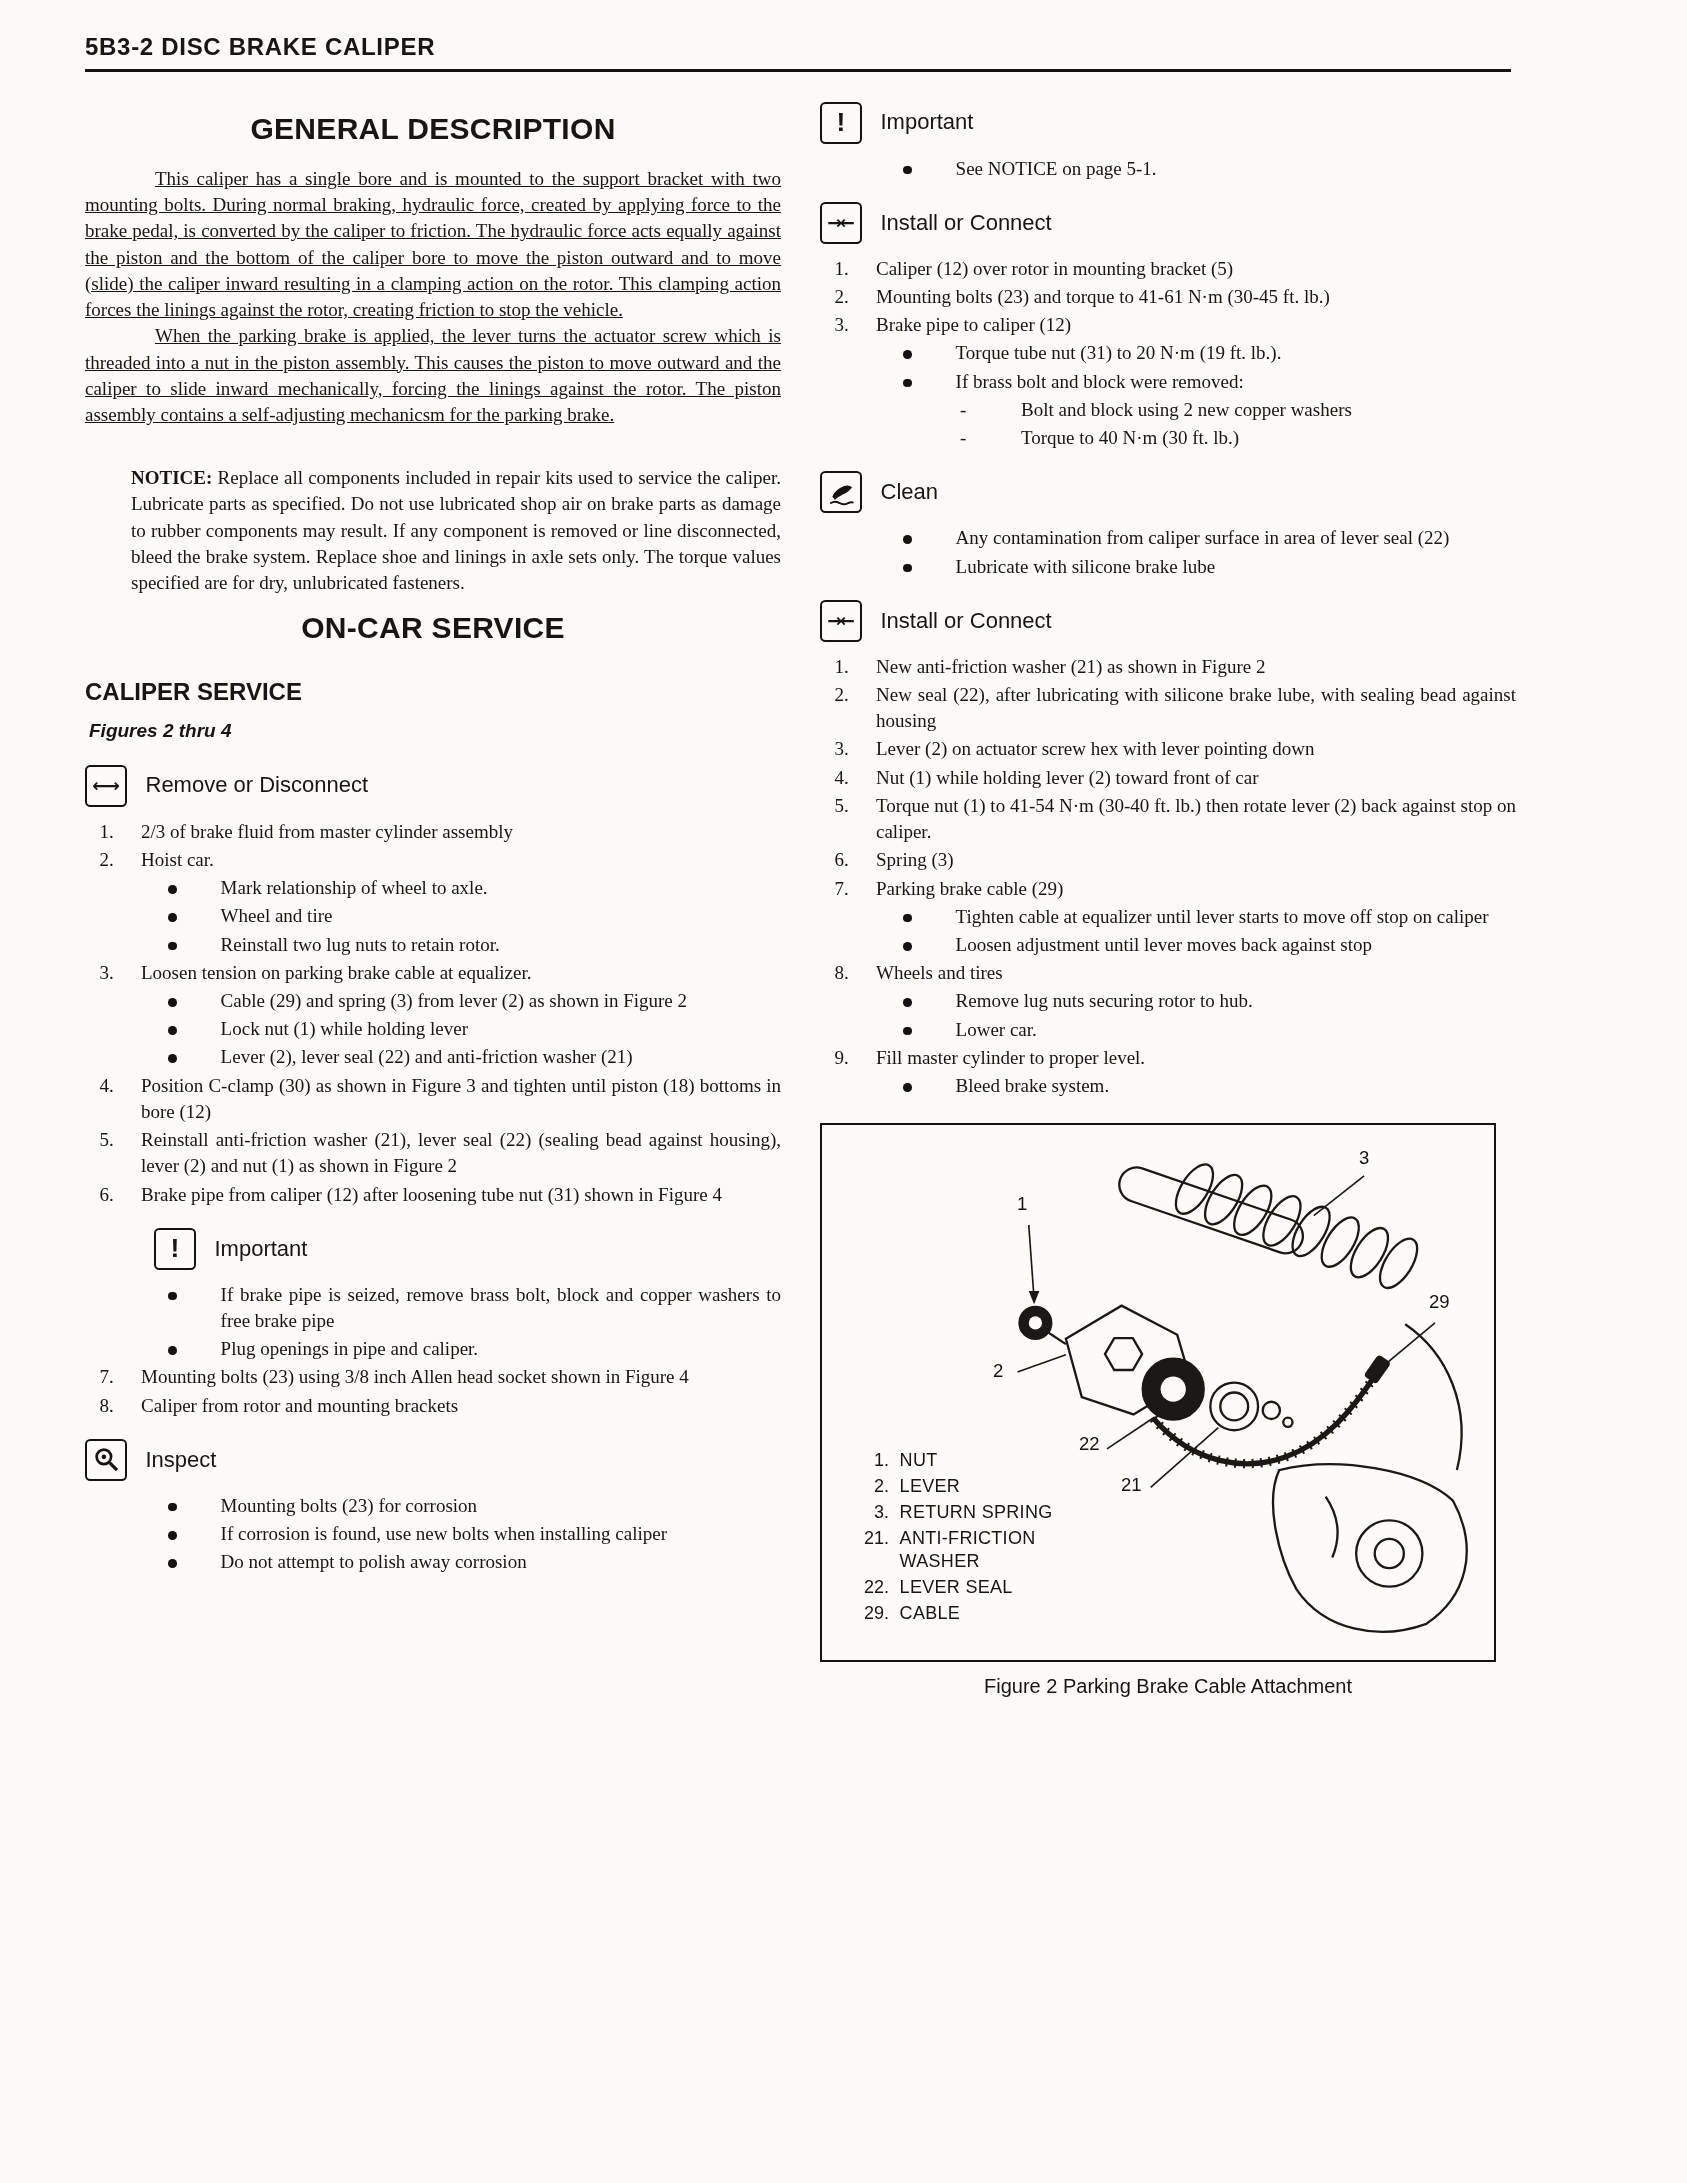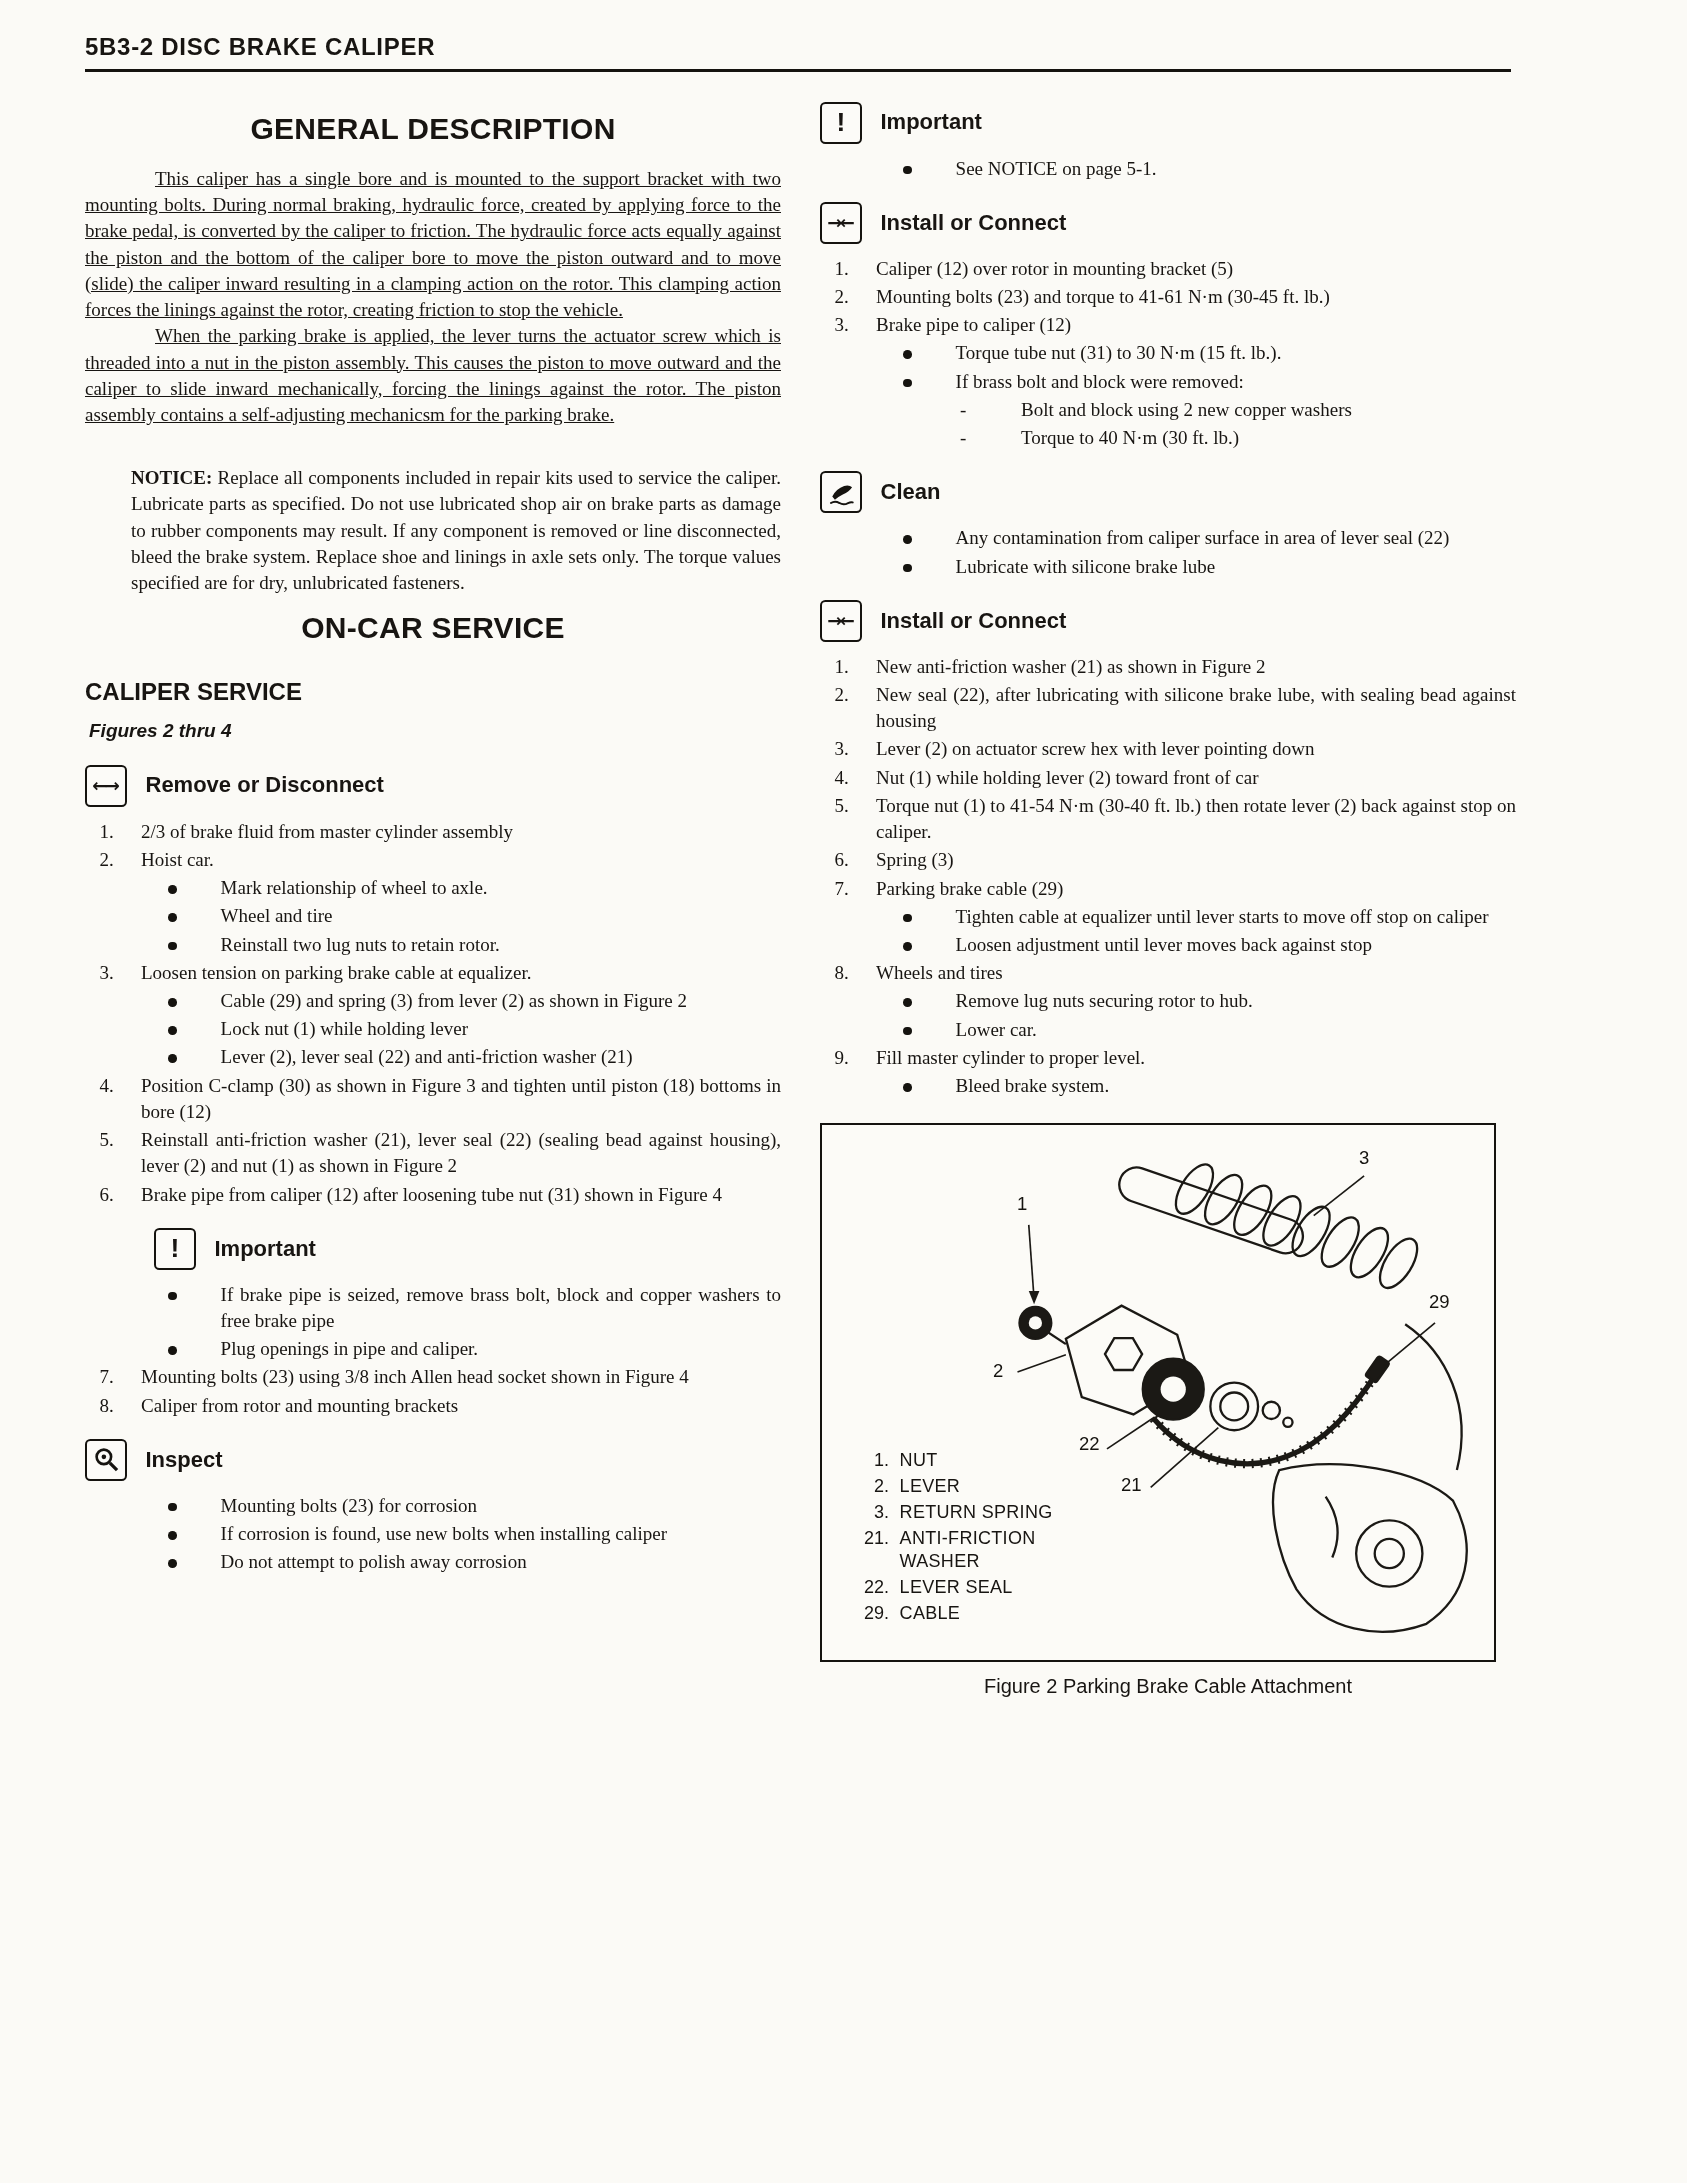--- a/index.html
+++ b/index.html
@@ -20,21 +20,21 @@
   .notice{margin:37px 0 0 46px;text-align:justify;}
   .notice-label{font-weight:700;}
   .subsection-title{font-family:"Liberation Sans",sans-serif;font-weight:700;font-size:24px;margin:26.5px 0 10.6px;}
   .figures-note{font-family:"Liberation Sans",sans-serif;font-weight:700;font-style:italic;font-size:19px;margin:0 4px 20px;}
 
   .icon-heading{display:flex;align-items:center;gap:18.5px;margin:20px 0 12px;}
   .col-right .icon-heading.first{margin-top:2.6px;}
   .icon-box{flex:none;width:42px;height:42px;border:2.6px solid #15130f;border-radius:5.3px;display:flex;align-items:center;justify-content:center;background:#fcfbf8;}
   .arrow-glyph{font-family:"DejaVu Sans",sans-serif;font-weight:700;font-size:18px;letter-spacing:-2.6px;line-height:1;padding-right:2.6px;}
   .bang-glyph{font-family:"Liberation Sans",sans-serif;font-weight:700;font-size:26.5px;line-height:1;}
-  .icon-label{font-family:"Liberation Sans",sans-serif;font-weight:700;font-size:22px;}
+  .icon-label{font-family:"Liberation Sans",sans-serif;font-weight:400;font-size:22px;}
   .indent-block .icon-heading{margin-left:69px;}
 
   .step-row{display:flex;margin:2px 0;}
   .step-num{flex:none;width:56px;padding-left:14.6px;}
   .flow-text{flex:1;text-align:justify;}
   .bullet-row{display:flex;margin:2px 0;padding-left:83px;}
   .dot{flex:none;width:8.6px;height:8.6px;border-radius:50%;background:#15130f;margin:10px 44px 0 0;}
   .dash-row{display:flex;margin:2px 0;padding-left:140px;}
   .dash-mark{flex:none;width:61px;}
 
@@ -216,21 +216,21 @@
         <div class="step-row">
           <span class="step-num">2.</span>
           <div class="flow-text">Mounting bolts (23) and torque to 41-61 N·m (30-45 ft. lb.)</div>
         </div>
         <div class="step-row">
           <span class="step-num">3.</span>
           <div class="flow-text">Brake pipe to caliper (12)</div>
         </div>
         <div class="bullet-row">
           <span class="dot"></span>
-          <div class="flow-text">Torque tube nut (31) to 30 N·m (15 ft. lb.).</div>
+          <div class="flow-text">Torque tube nut (31) to 20 N·m (19 ft. lb.).</div>
         </div>
         <div class="bullet-row">
           <span class="dot"></span>
           <div class="flow-text">If brass bolt and block were removed:</div>
         </div>
         <div class="dash-row">
           <span class="dash-mark">-</span>
           <div class="flow-text">Bolt and block using 2 new copper washers</div>
         </div>
         <div class="dash-row">

